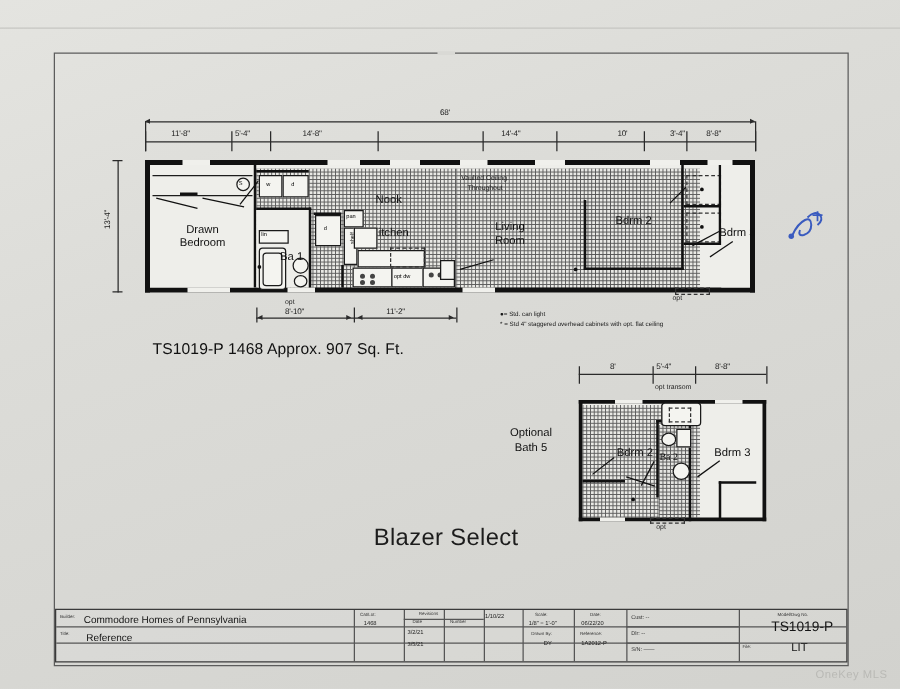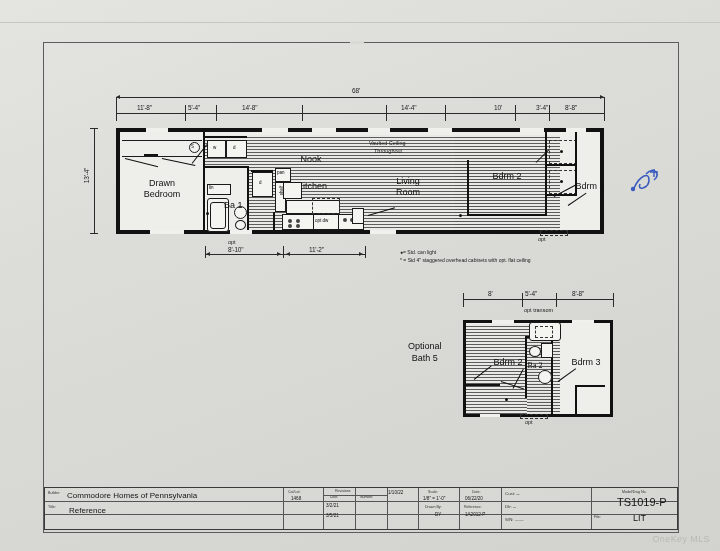--- a/index.html
+++ b/index.html
@@ -250,20 +250,21 @@
     <div class="dimtick" style="left:283px;top:246px;height:12px;"></div>
     <div class="dimtick" style="left:365px;top:246px;height:12px;"></div>
     <div class="arrowL" style="left:206px;top:252px;"></div>
     <div class="arrowR" style="left:277px;top:252px;"></div>
     <div class="arrowL" style="left:286px;top:252px;"></div>
     <div class="arrowR" style="left:359px;top:252px;"></div>
     <div class="dimtext" style="left:228px;top:246px;">8'-10"</div>
     <div class="dimtext" style="left:309px;top:246px;">11'-2"</div>
   </div>
 
+  <div id="model-title">TS1019-P 1468 Approx. 907 Sq. Ft.</div>
 
   <div id="legend">
     <div>●= Std. can light</div>
     <div>* = Std 4" staggered overhead cabinets with opt. flat ceiling</div>
   </div>
 
   <div id="opt-bath-label">
     <span>Optional</span><br>
     <span>Bath 5</span>
   </div>
@@ -314,20 +315,21 @@
     <div class="dot" style="left:505px;top:398px;width:3px;height:3px;"></div>
 
     <div class="wall" style="left:575px;top:385px;width:2px;height:30px;"></div>
     <div class="wall" style="left:575px;top:385px;width:30px;height:2px;"></div>
     <div class="doorline" style="left:558px;top:381px;width:22px;transform:rotate(-36deg);"></div>
 
     <div class="dash" style="left:520px;top:414px;width:26px;height:3px;"></div>
   </div>
   <div class="note" style="left:525px;top:419px;">opt</div>
 
+  <div id="plan-name">Blazer Select</div>
 
   <svg id="scribble" viewBox="0 0 40 34">
     <path d="M6 22 q4 -9 10 -12 q5 -2 5 4 q0 6 -6 8 q-5 1 -3 -4" fill="none" stroke="#3a5bbf" stroke-width="1.6"></path>
     <path d="M18 8 q6 -6 10 -2 q3 4 -2 8" fill="none" stroke="#3a5bbf" stroke-width="1.6"></path>
     <path d="M26 3 l0 8 M22 6 l8 0" fill="none" stroke="#3a5bbf" stroke-width="1.4"></path>
     <circle cx="5" cy="23" r="2.2" fill="#3a5bbf"></circle>
   </svg>
 
   <div id="titleblock">
     <div class="tbrow" style="top:13px;"></div>

